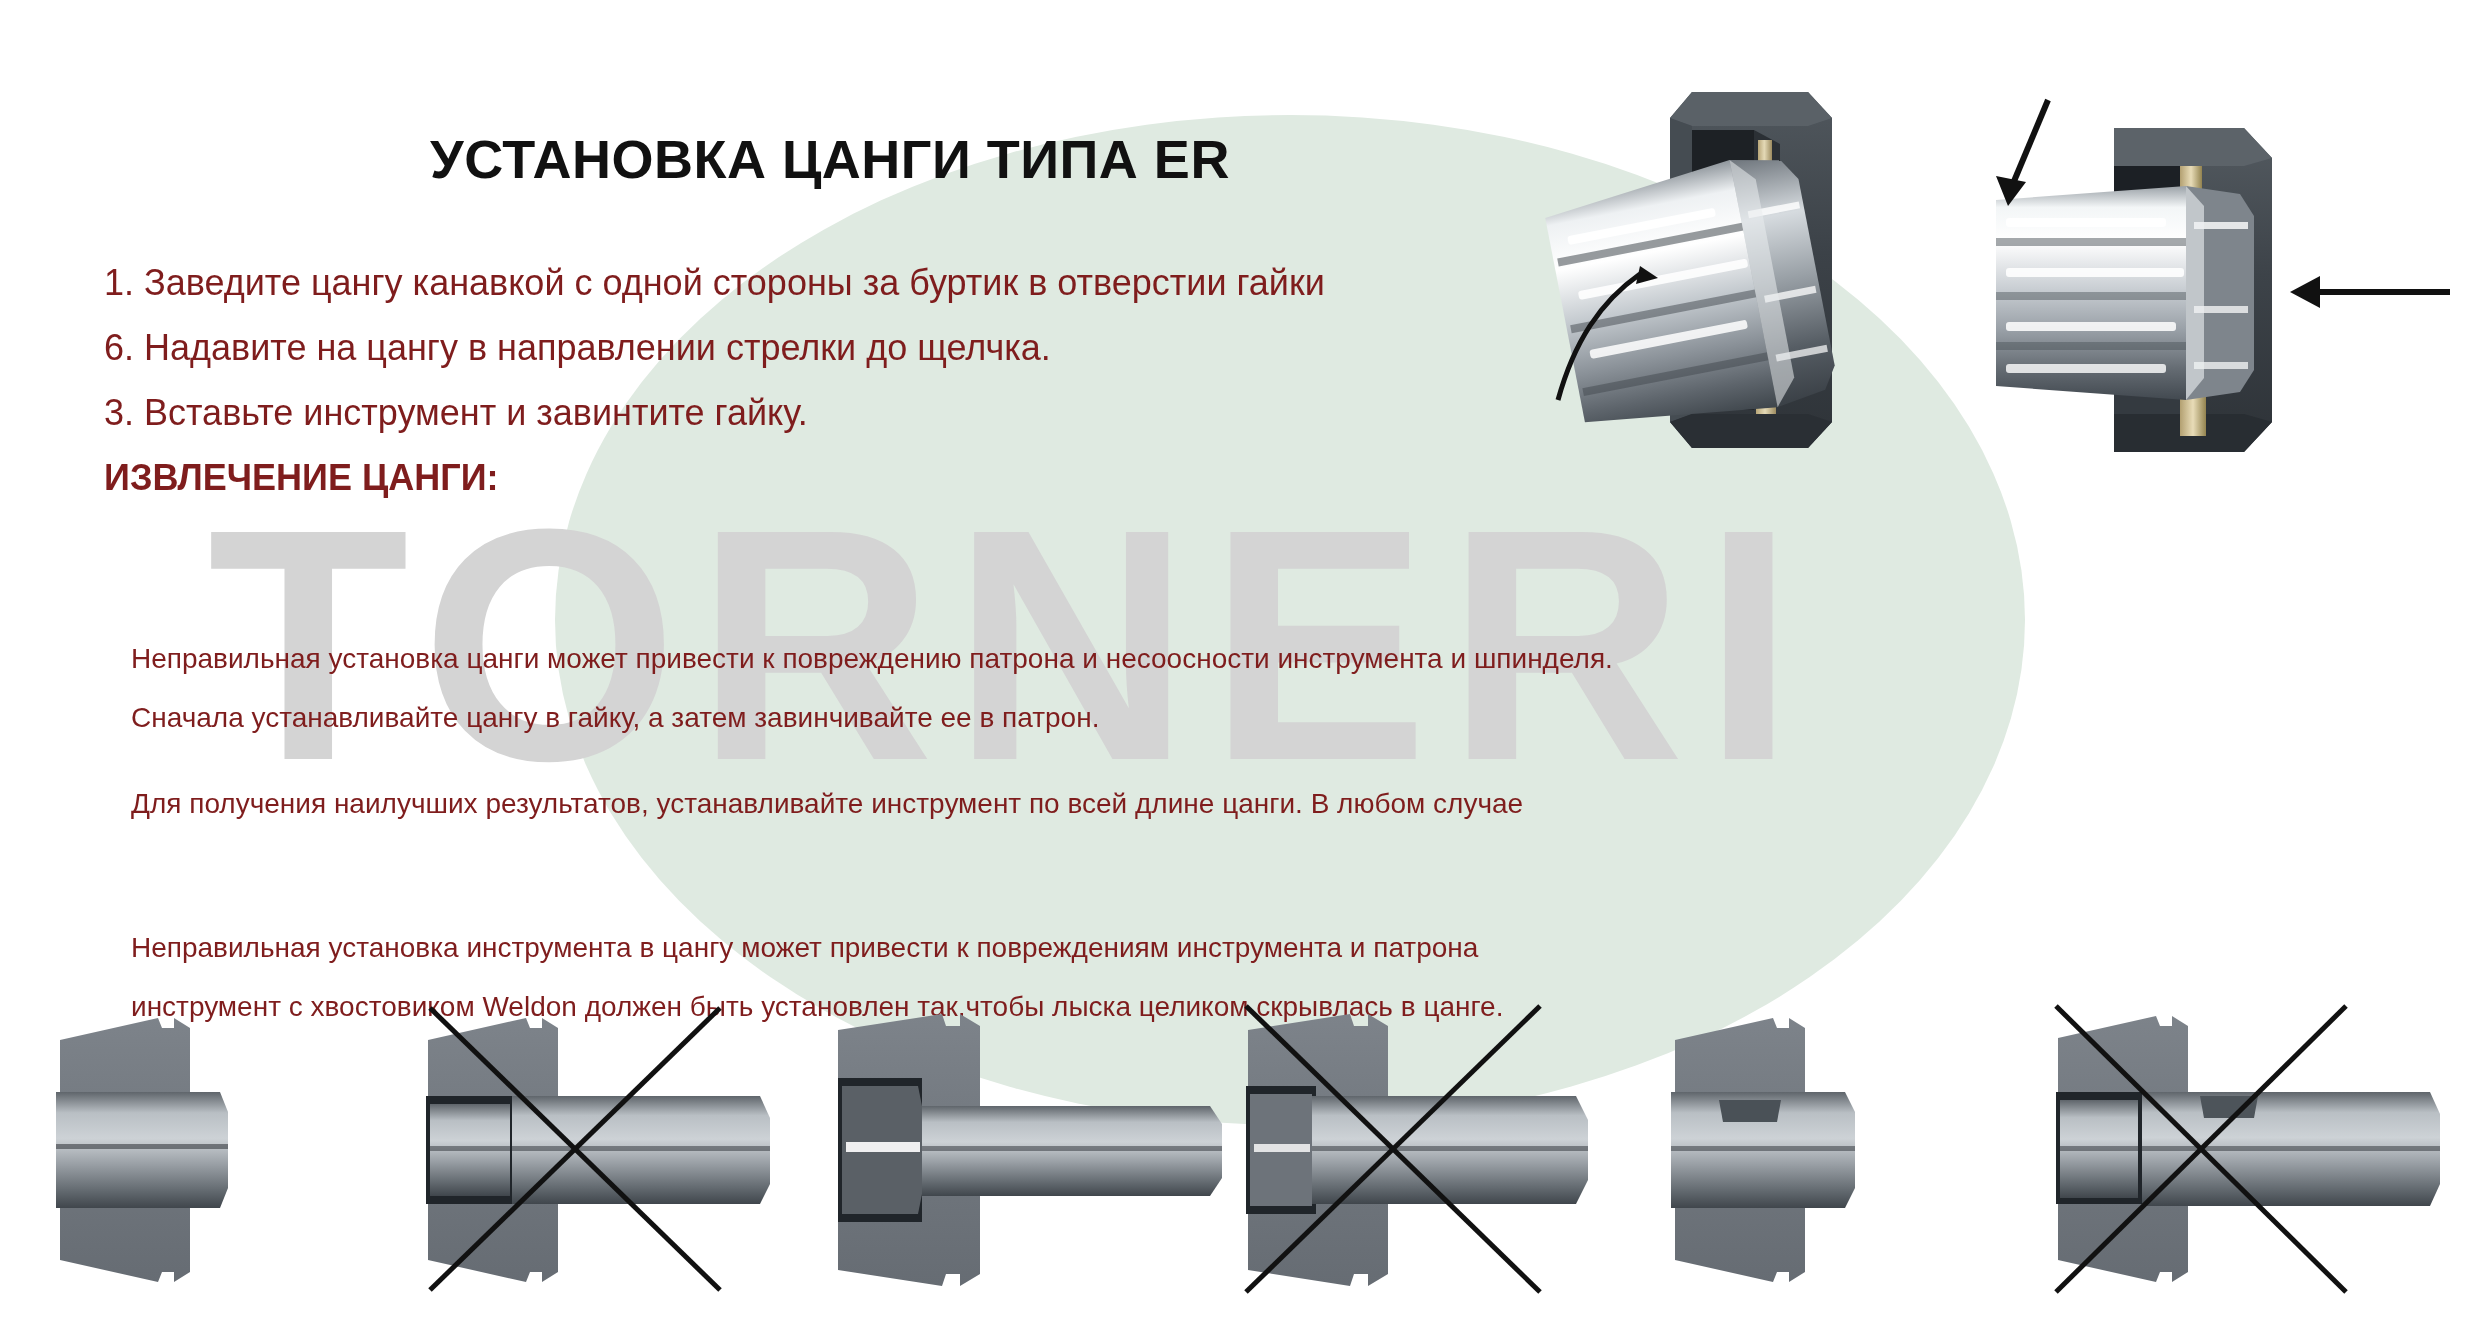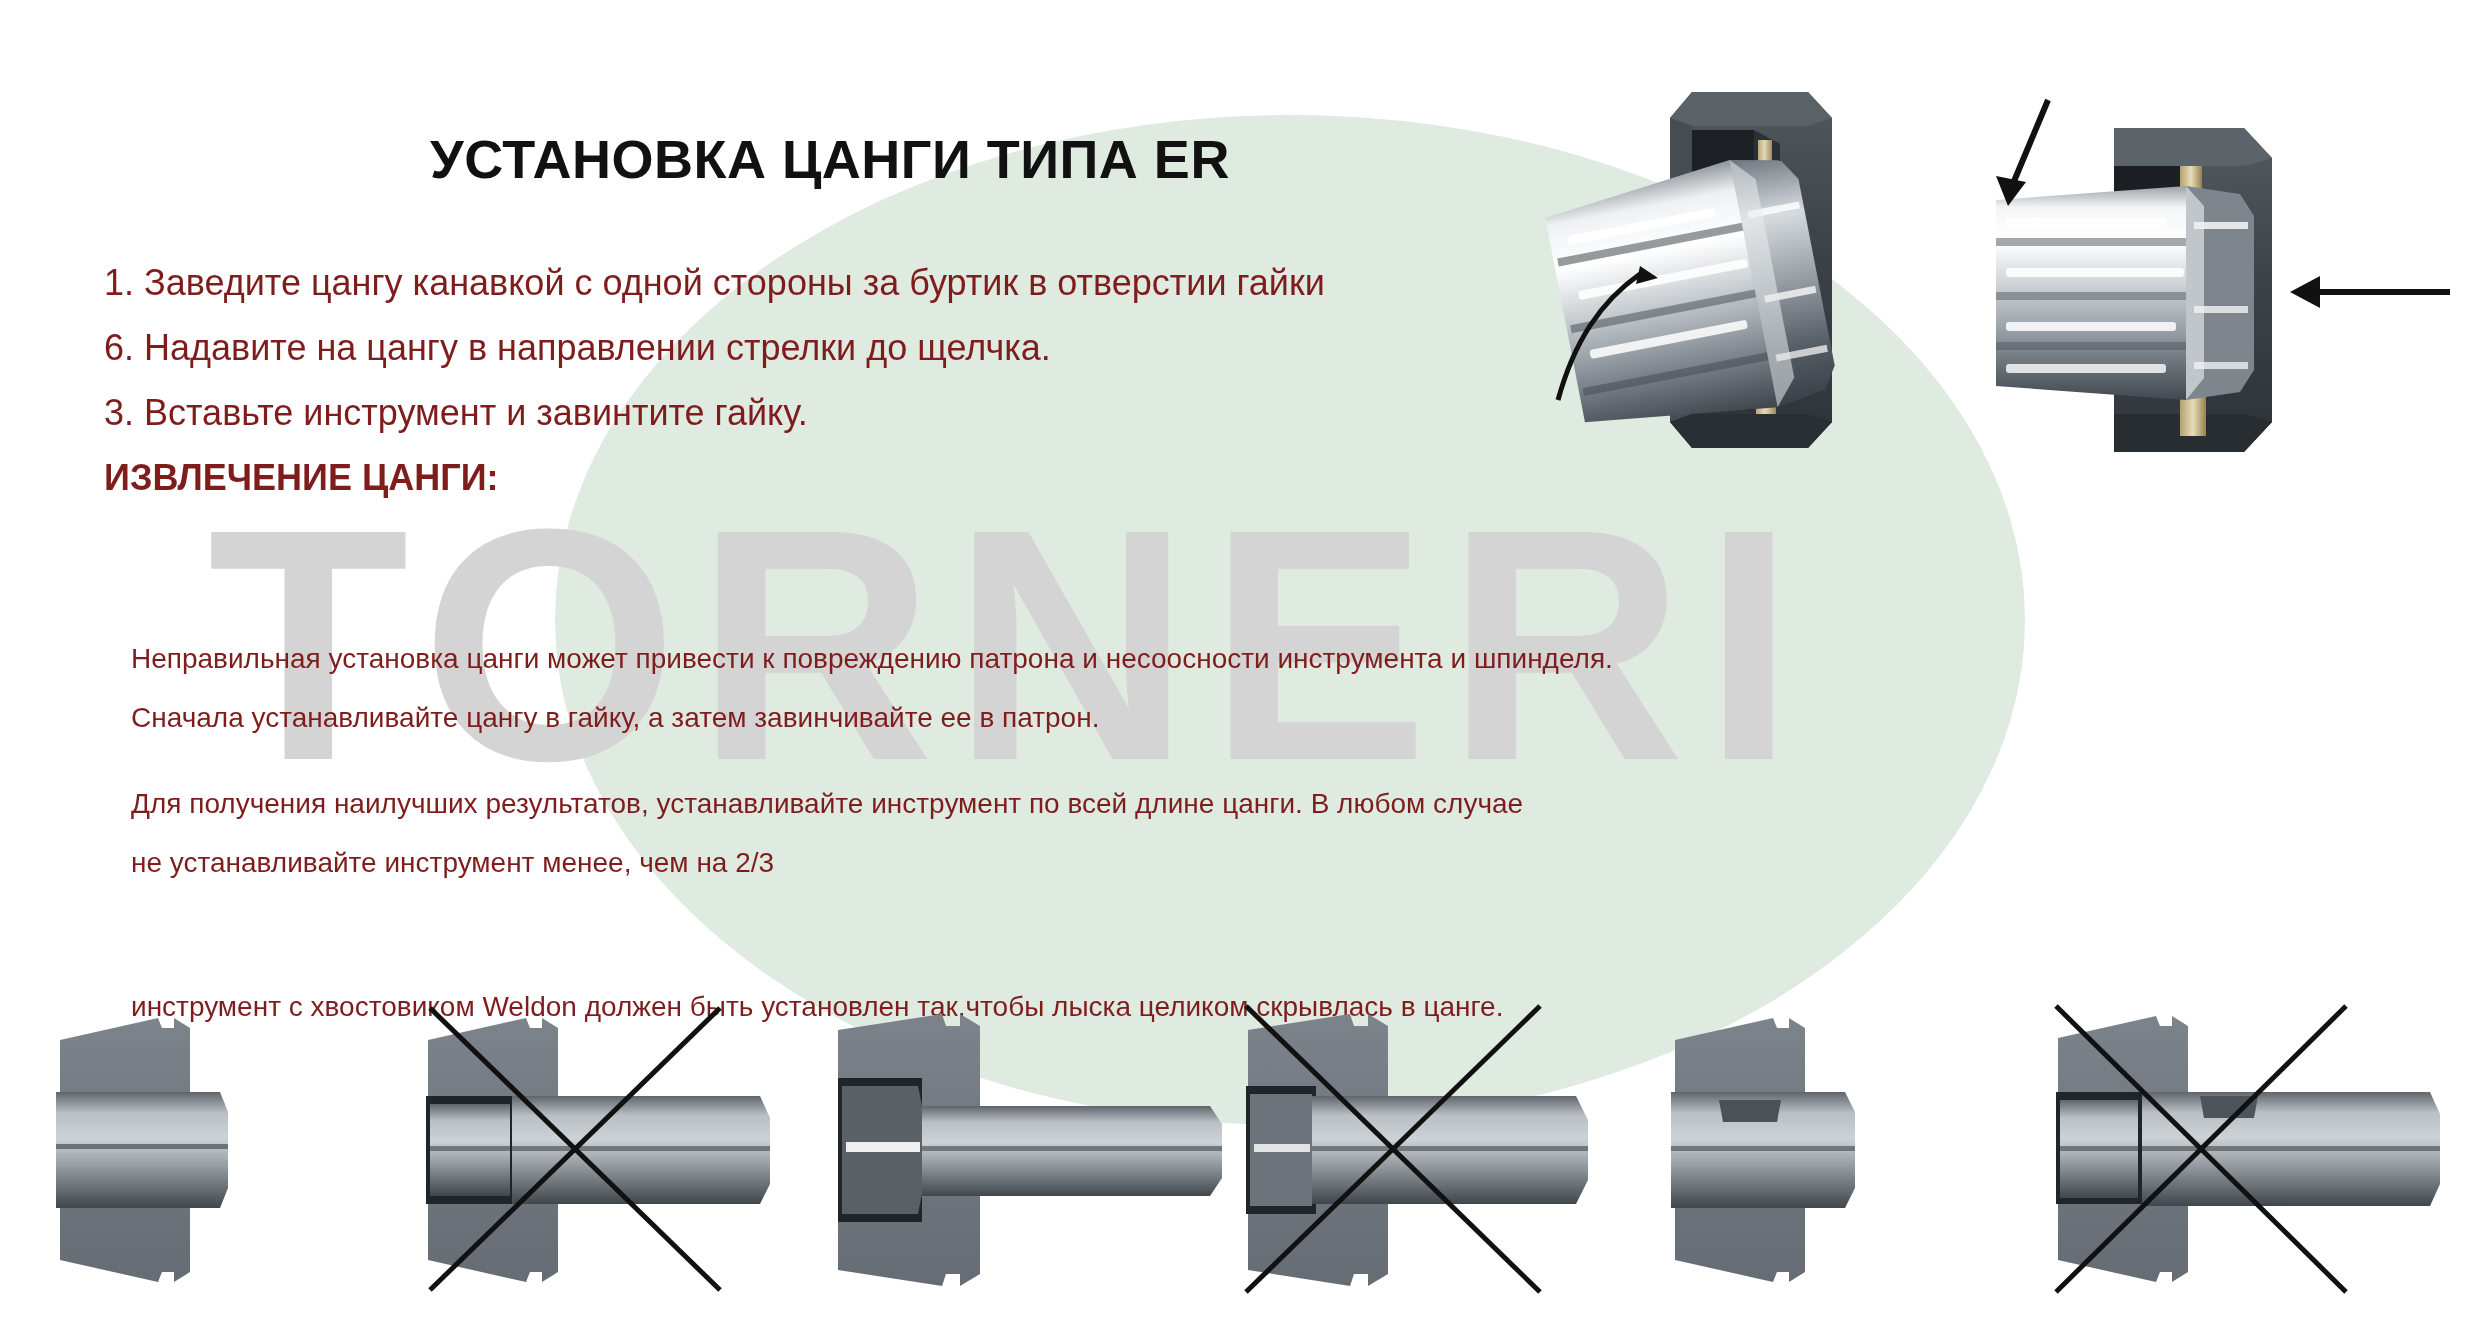--- a/index.html
+++ b/index.html
@@ -53,22 +53,22 @@
   <div class="tline" style="top:262px;">1. Заведите цангу канавкой с одной стороны за буртик в отверстии гайки</div>
   <div class="tline" style="top:327px;">6. Надавите на цангу в направлении стрелки до щелчка.</div>
   <div class="tline" style="top:392px;">3. Вставьте инструмент и завинтите гайку.</div>
 
   <div class="tline bold" style="top:457px;">ИЗВЛЕЧЕНИЕ ЦАНГИ:</div>
 
   <div class="para" style="top:643px;">Неправильная установка цанги может привести к повреждению патрона и несоосности инструмента и шпинделя.</div>
   <div class="para" style="top:702px;">Сначала устанавливайте цангу в гайку, а затем завинчивайте ее в патрон.</div>
 
   <div class="para" style="top:788px;">Для получения наилучших результатов, устанавливайте инструмент по всей длине цанги. В любом случае</div>
-  <div class="para" style="top:847px;">не устанавливайте инструмент менее, чем на 2/3</div>
-
+
+  <div class="para" style="top:932px;">Неправильная установка инструмента в цангу может привести к повреждениям инструмента и патрона</div>
   <div class="para" style="top:991px;">инструмент с хвостовиком Weldon должен быть установлен так,чтобы лыска целиком скрывлась в цанге.</div>
 
   <div class="fig-top" style="left:1540px;top:70px;width:420px;height:450px;">
     <svg width="420" height="450" viewBox="0 0 420 450">
       <defs>
         <linearGradient id="nutG1" x1="0" y1="0" x2="0" y2="1">
           <stop offset="0%" stop-color="#51585e"></stop>
           <stop offset="45%" stop-color="#3c4248"></stop>
           <stop offset="100%" stop-color="#2e3338"></stop>
         </linearGradient>

